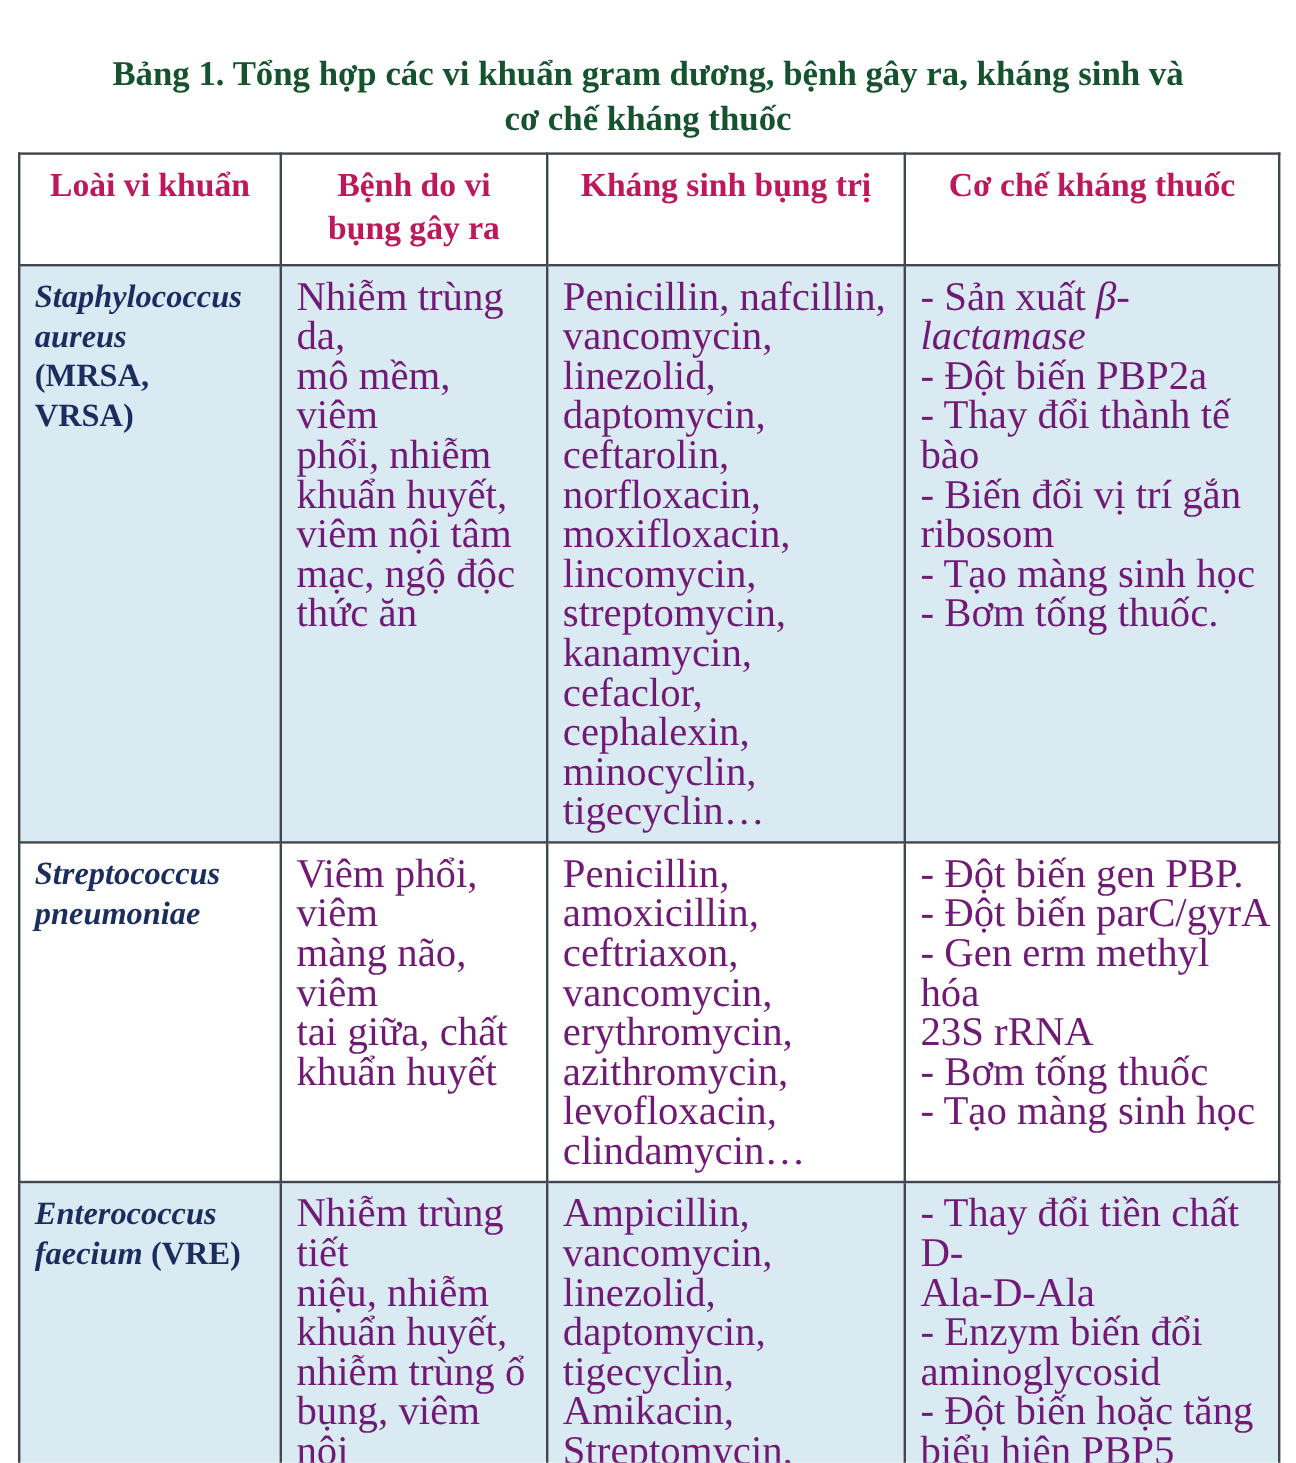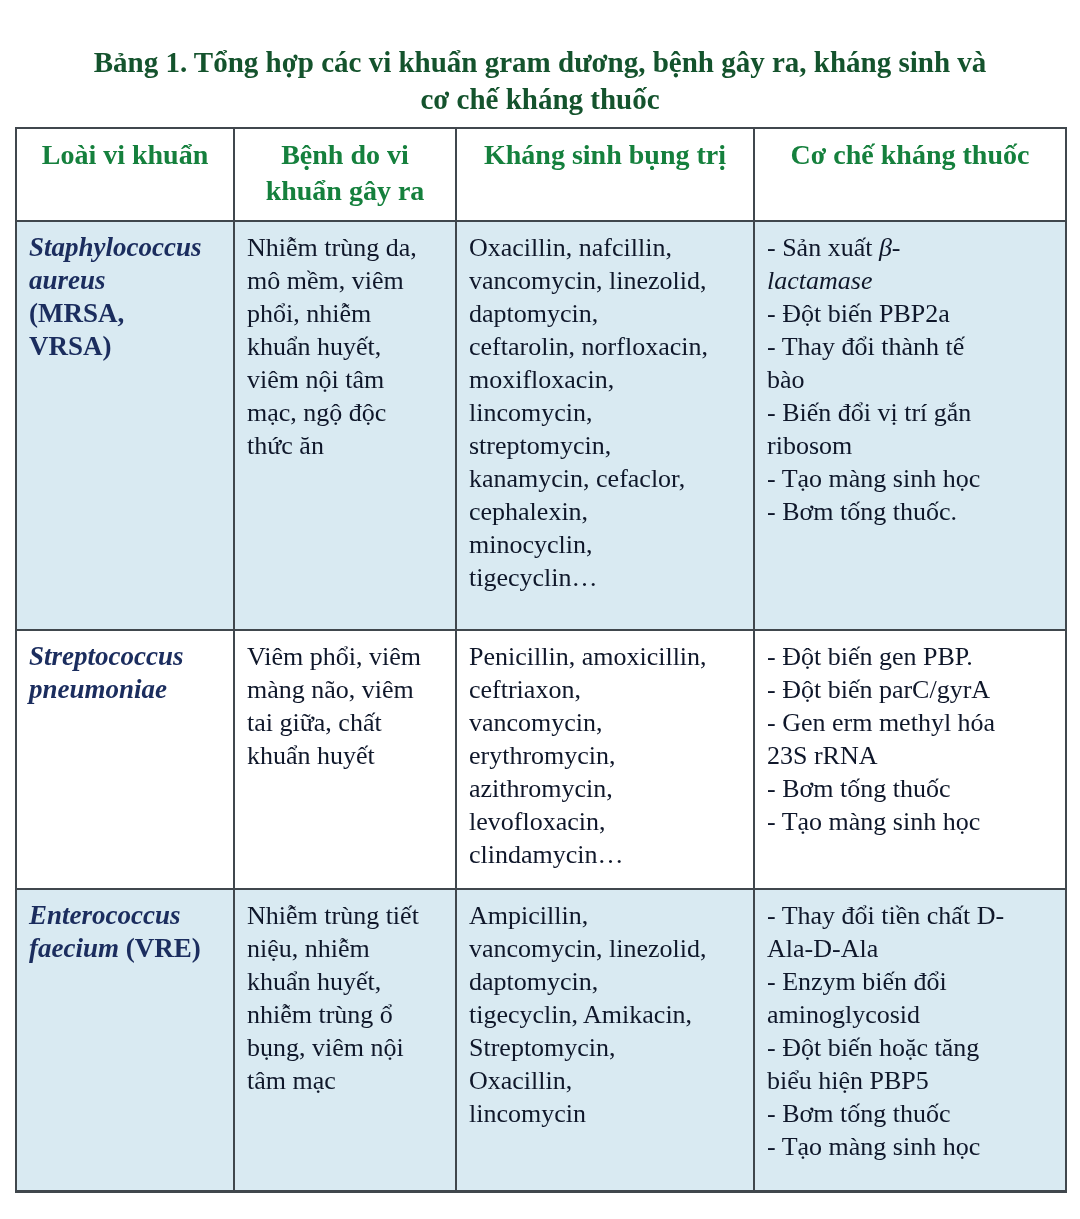--- a/index.html
+++ b/index.html
@@ -34,33 +34,33 @@
   .bacteria-table td {
     border: 2px solid #40474d;
     white-space: pre-wrap;
     overflow: hidden;
   }
   .bacteria-table thead tr {
     height: 93px;
   }
   .bacteria-table th {
     background: #ffffff;
-    color: #15803d;
+    color: #be185d;
     font-weight: 700;
     font-size: 28px;
     line-height: 36px;
     text-align: center;
     vertical-align: top;
     padding: 8px 4px 4px 4px;
   }
   .bacteria-table td {
     vertical-align: top;
-    font-size: 26px;
+    font-size: 34px;
     line-height: 33px;
-    color: #0f172a;
+    color: #701a75;
     padding: 9px 6px 8px 12px;
     background: #ffffff;
   }
   .bacteria-table tr.hl td {
     background: #d9eaf2;
   }
   .bacteria-table td.species-cell {
     font-weight: 700;
     color: #1b2d5e;
     font-size: 27px;
@@ -79,39 +79,39 @@
   <colgroup>
     <col style="width:218px">
     <col style="width:222px">
     <col style="width:298px">
     <col style="width:312px">
   </colgroup>
   <thead>
     <tr>
       <th>Loài vi khuẩn</th>
       <th>Bệnh do vi
-khuẩn gây ra</th>
+bụng gây ra</th>
       <th>Kháng sinh bụng trị</th>
       <th>Cơ chế kháng thuốc</th>
     </tr>
   </thead>
   <tbody>
     <tr class="hl row-1">
       <td class="species-cell"><i>Staphylococcus
 aureus</i>
 (MRSA,
 VRSA)</td>
       <td>Nhiễm trùng da,
 mô mềm, viêm
 phổi, nhiễm
 khuẩn huyết,
 viêm nội tâm
 mạc, ngộ độc
 thức ăn</td>
-      <td>Oxacillin, nafcillin,
+      <td>Penicillin, nafcillin,
 vancomycin, linezolid,
 daptomycin,
 ceftarolin, norfloxacin,
 moxifloxacin,
 lincomycin,
 streptomycin,
 kanamycin, cefaclor,
 cephalexin,
 minocyclin,
 tigecyclin…</td>

